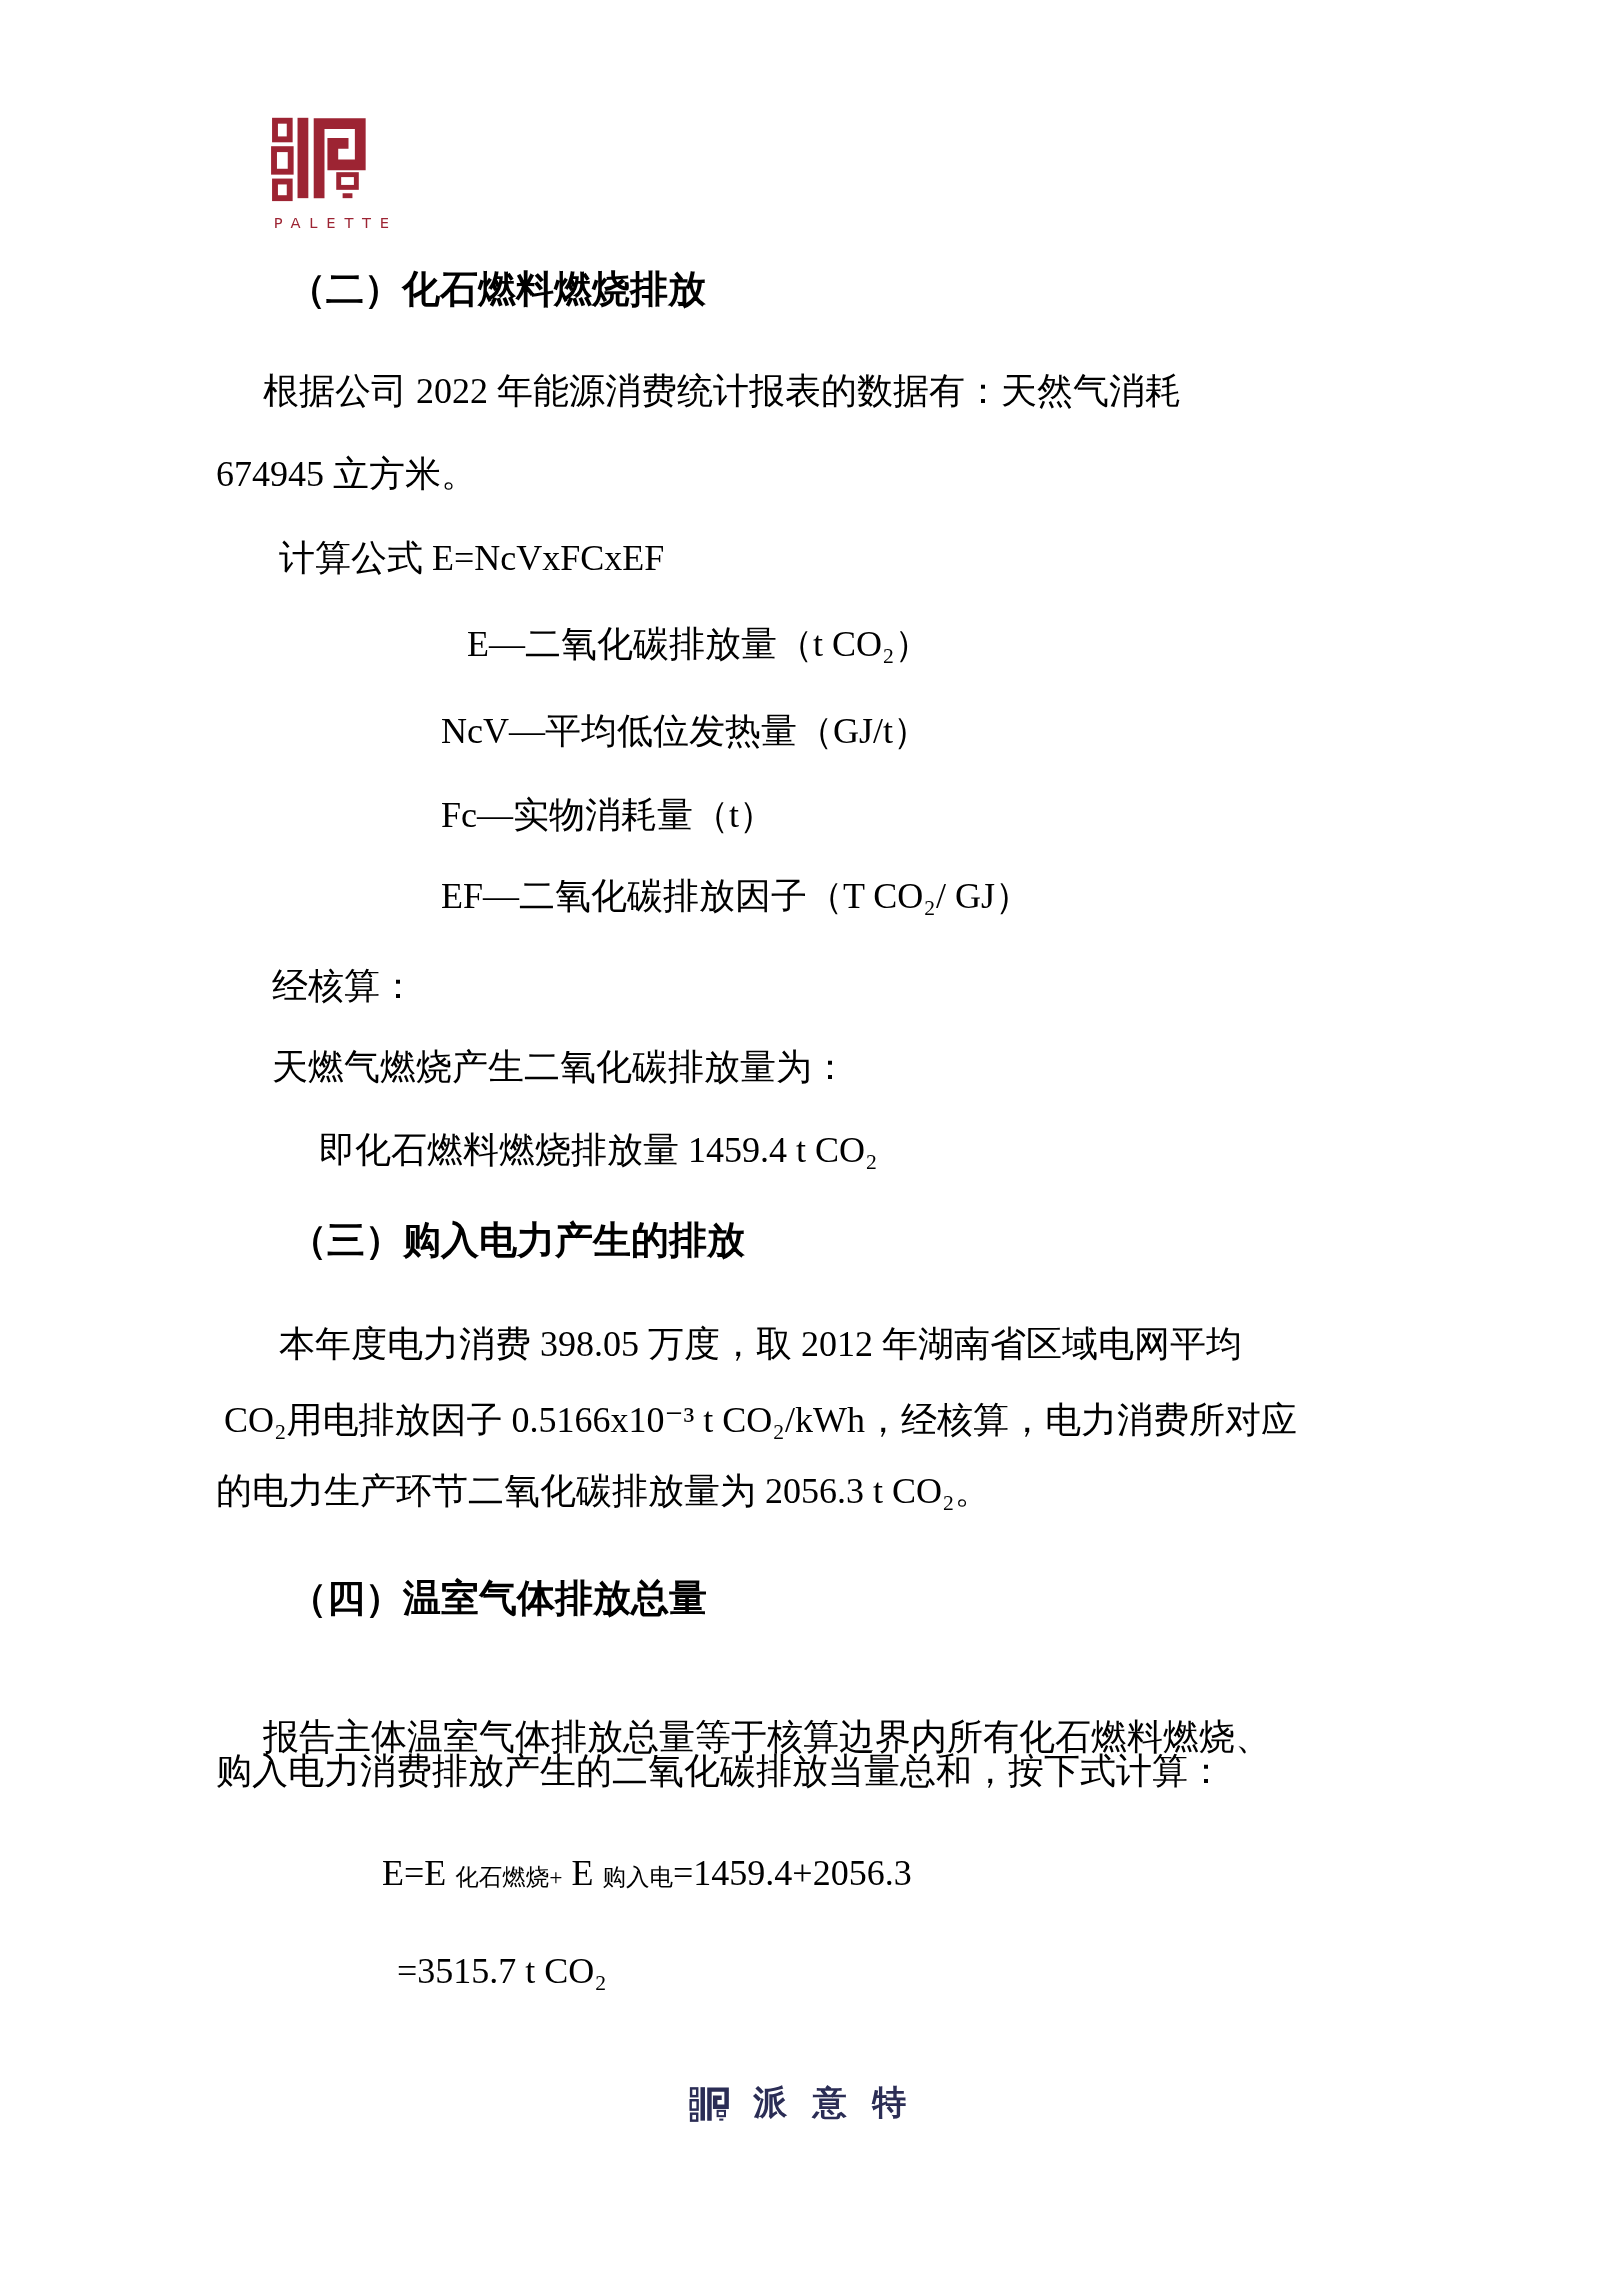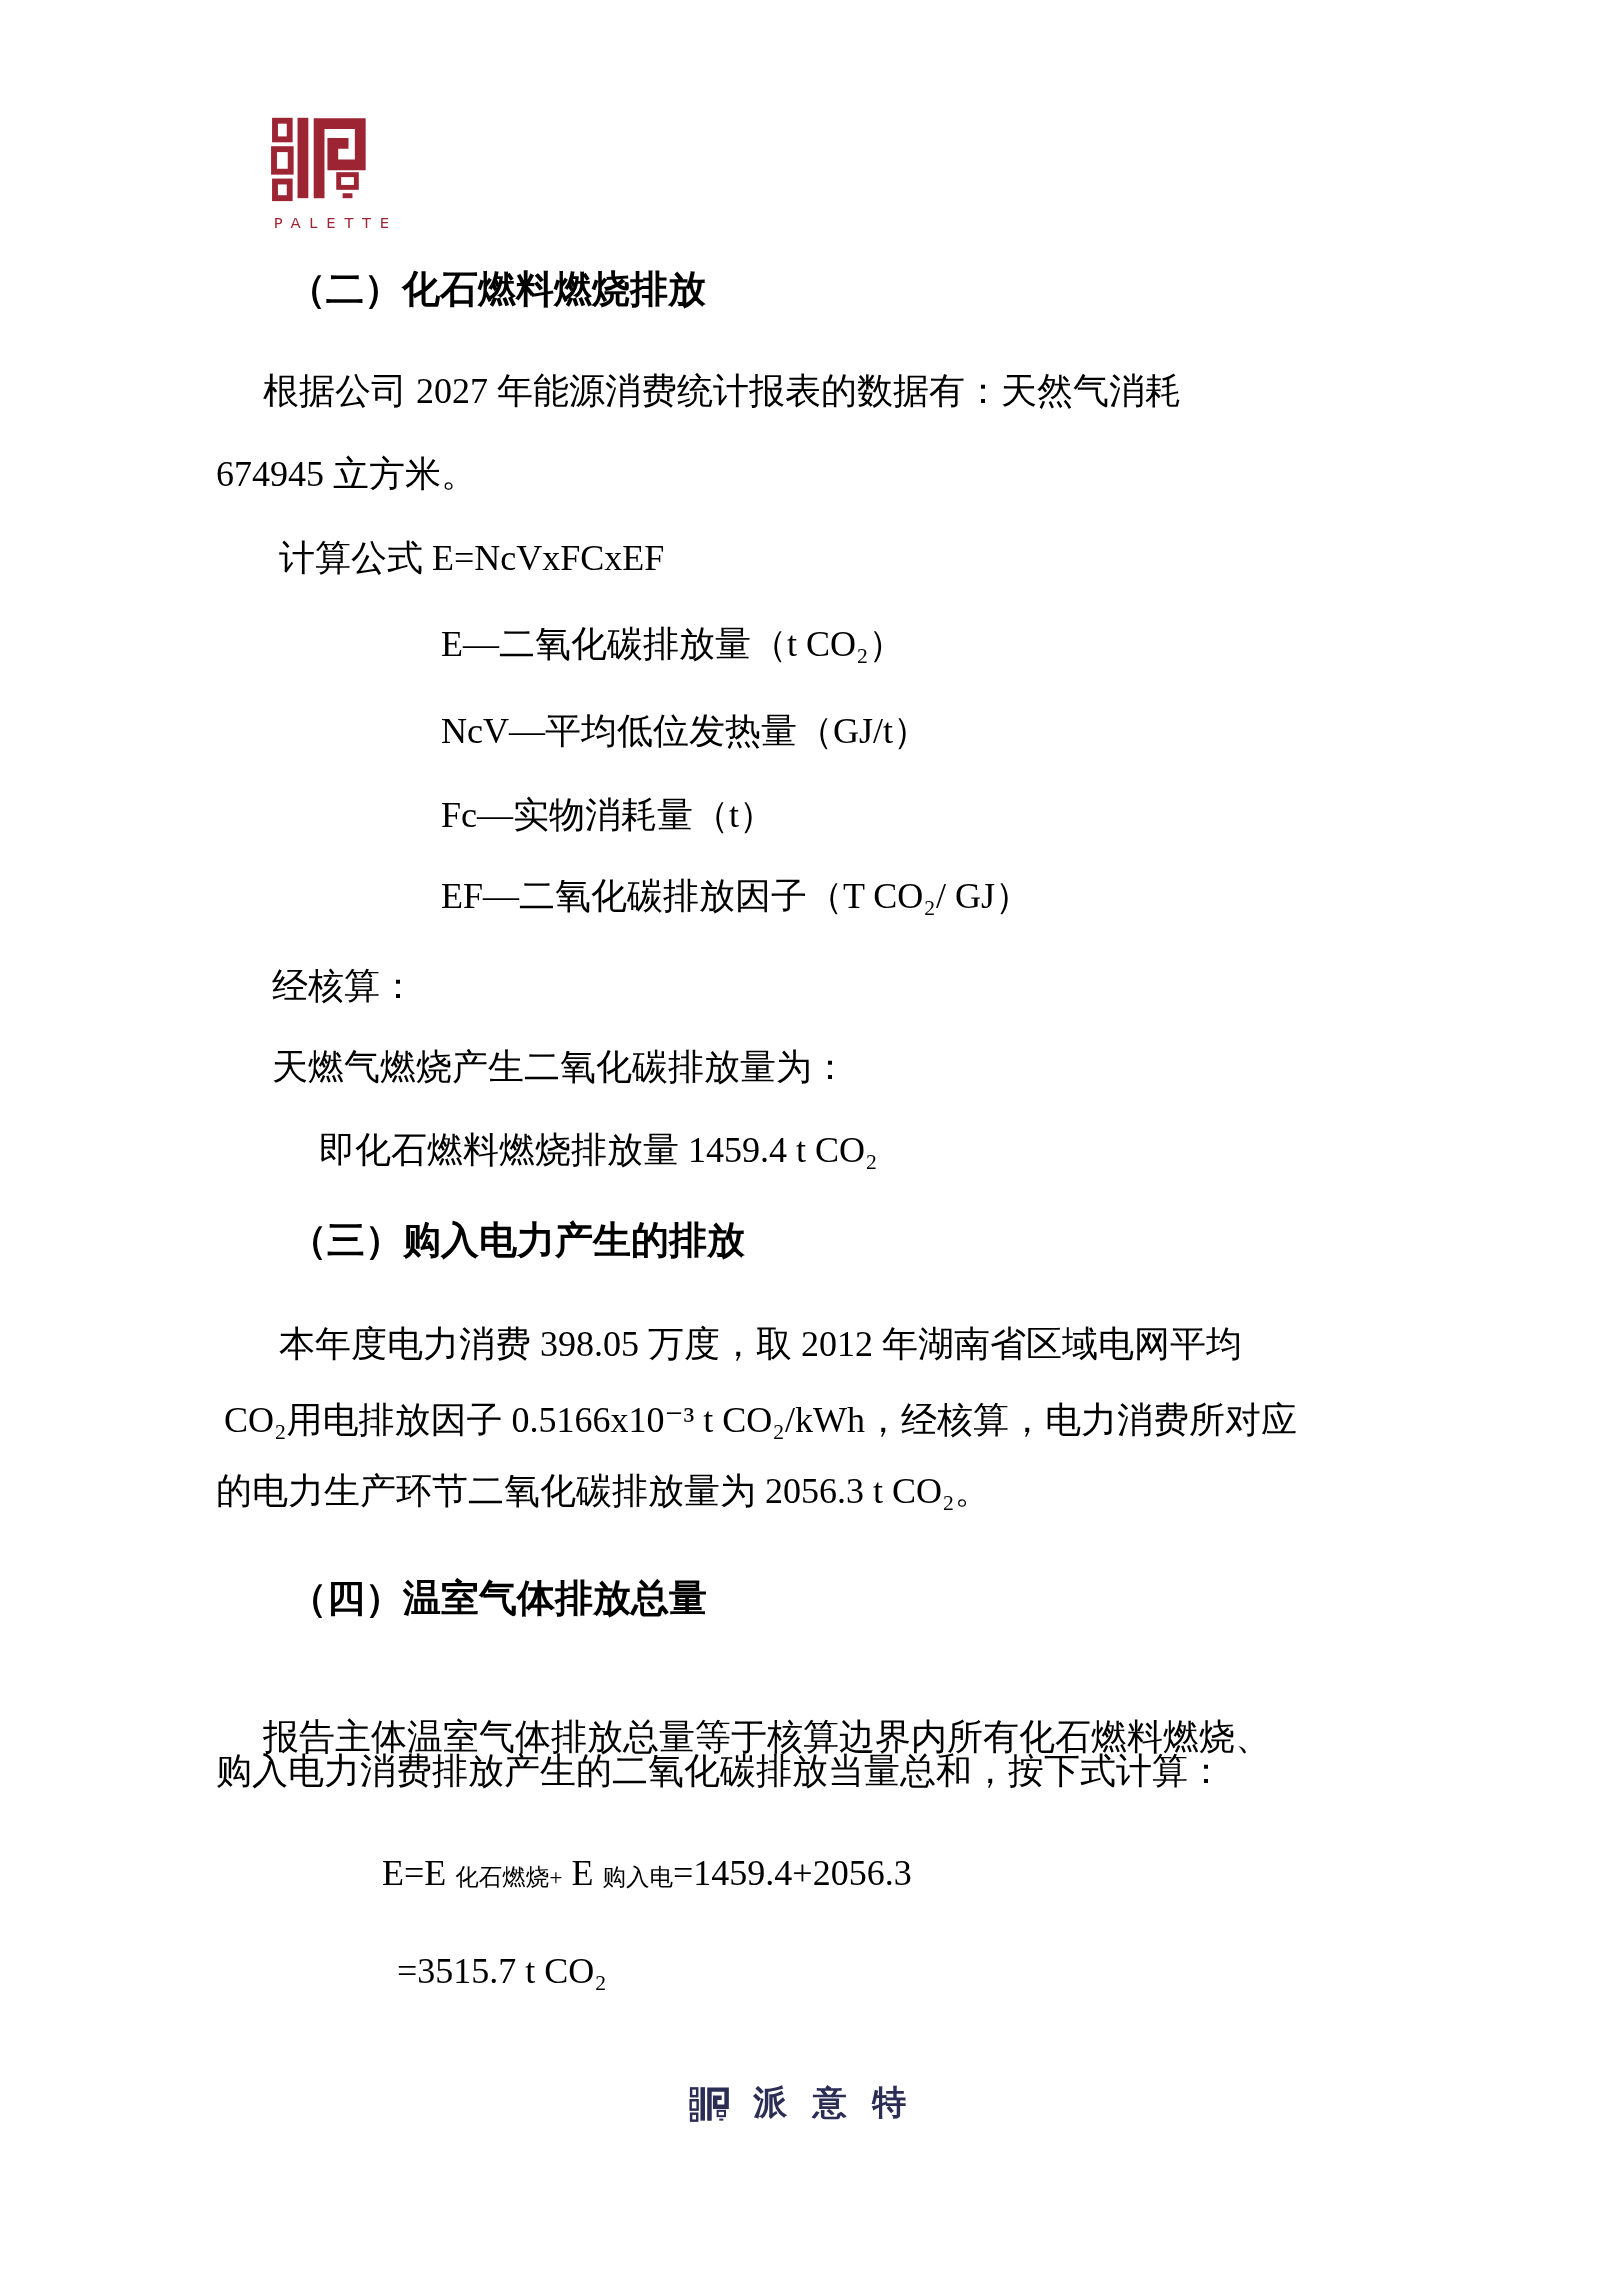--- a/index.html
+++ b/index.html
@@ -12,21 +12,21 @@
   
   .brand-header{position:absolute;left:265px;top:108px;width:118px;text-align:center;color:var(--logo_red);}
   .brand-word{margin-top:3.9px;font-family:"DejaVu Sans",sans-serif;font-size:14.7px;letter-spacing:8.8px;font-weight:400;color:var(--logo_red);text-indent:8.8px;}
   
   .ln{position:absolute;margin:0;font-size:36px;line-height:1.2;white-space:pre;}
   .hd{font-family:"Liberation Sans","DejaVu Sans",sans-serif;font-weight:bold;font-size:38px;}
   .l-h2{top:267px;left:288px;}
   .l-p1a{top:370px;left:263px;}
   .l-p1b{top:453px;left:216px;}
   .l-f1{top:537px;left:279px;}
-  .l-d1{top:623px;left:441px;}
+  .l-d1{top:623px;left:467px;}
   .l-d2{top:710px;left:441px;}
   .l-d3{top:794px;left:441px;}
   .l-d4{top:875px;left:441px;}
   .l-r1{top:965px;left:272px;}
   .l-r2{top:1046px;left:272px;}
   .l-r3{top:1129px;left:319px;}
   .l-h3{top:1218px;left:289px;}
   .l-p2a{top:1323px;left:279px;}
   .l-p2b{top:1399px;left:216px;margin-left:8px;}
   .l-p2c{top:1470px;left:216px;}
@@ -63,21 +63,21 @@
 
   <div class="brand-header">
     <svg width="108" height="98" viewBox="0 0 110 100">
         <use href="#maze-p"></use>
       </svg>
     <div class="brand-word">PALETTE</div>
   </div>
 
   <p class="ln hd l-h2">（二）化石燃料燃烧排放</p>
 
-  <p class="ln l-p1a">根据公司 2027 年能源消费统计报表的数据有：天然气消耗</p>
+  <p class="ln l-p1a">根据公司 2022 年能源消费统计报表的数据有：天然气消耗</p>
   <p class="ln l-p1b">674945 立方米。</p>
 
   <p class="ln l-f1">计算公式 E=NcVxFCxEF</p>
 
   <p class="ln l-d1">E—二氧化碳排放量（t CO₂）</p>
   <p class="ln l-d2">NcV—平均低位发热量（GJ/t）</p>
   <p class="ln l-d3">Fc—实物消耗量（t）</p>
   <p class="ln l-d4">EF—二氧化碳排放因子（T CO₂/ GJ）</p>
 
   <p class="ln l-r1">经核算：</p>

